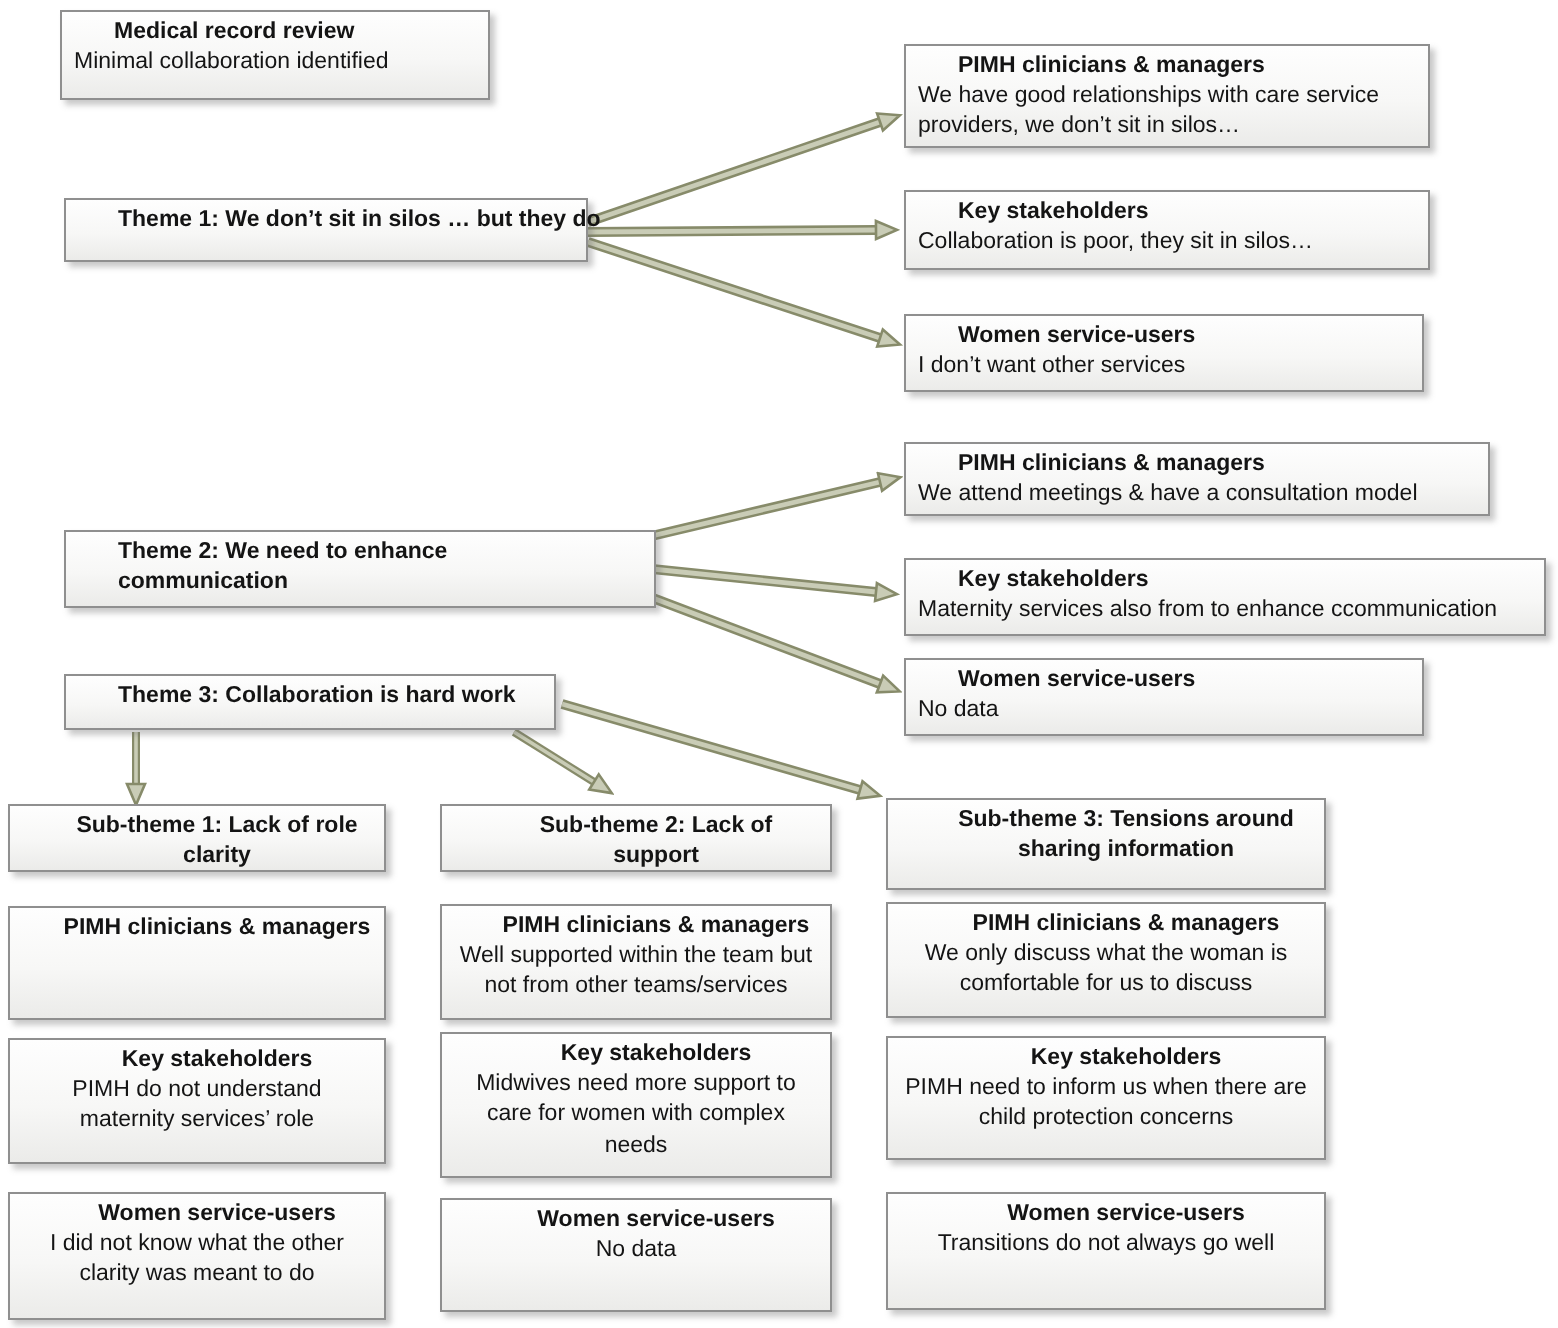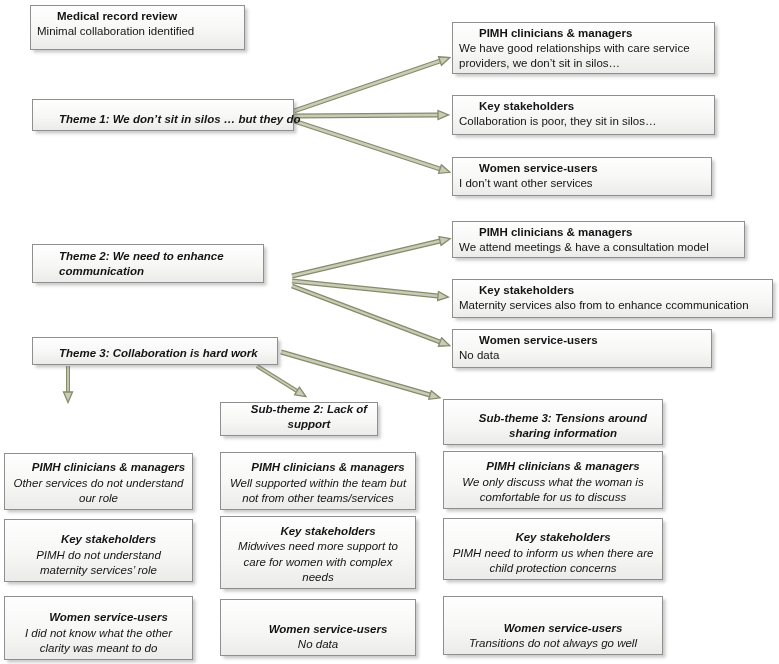--- a/index.html
+++ b/index.html
@@ -8,21 +8,21 @@
     font-family:"Liberation Sans",sans-serif;color:#141414;overflow:hidden;
   }
   .box{
     position:absolute;box-sizing:border-box;
     border:1px solid #8f8f8f;
     background:linear-gradient(180deg,#fefefe 0%,#f7f7f6 55%,#ebebe9 100%);
     box-shadow:2.5px 2.5px 3px rgba(110,110,110,0.38);
     padding:3px 6px;font-size:11.5px;line-height:1.32;z-index:2;
   }
   .box .title{font-weight:bold;padding-left:20px;}
-  .vcenter{display:flex;flex-direction:column;justify-content:flex-end;font-style:italic;}
+  .vcenter{display:flex;flex-direction:column;justify-content:flex-start;}
   .tcenter{text-align:center;}
   .nowrap{white-space:nowrap;}
   .prewrap{white-space:pre-line;}
   svg.connectors{position:absolute;left:0;top:0;z-index:1;}
 </style>
 </head>
 <body>
 
 <div class="canvas">
 
@@ -90,21 +90,21 @@
   <div class="box" style="left:452px;top:95px;width:263px;height:40px">
     <div class="title">Key stakeholders</div>
     <div>Collaboration is poor, they sit in silos…</div>
   </div>
 
   <div class="box" style="left:452px;top:157px;width:260px;height:39px">
     <div class="title">Women service-users</div>
     <div>I don’t want other services</div>
   </div>
 
-  <div class="box vcenter" style="left:32px;top:244px;width:232px;height:39px">
+  <div class="box vcenter" style="left:32px;top:265px;width:296px;height:39px">
     <div class="title prewrap">Theme 2: We need to enhance
 communication</div>
   </div>
 
   <div class="box" style="left:452px;top:221px;width:293px;height:37px">
     <div class="title">PIMH clinicians &amp; managers</div>
     <div class="nowrap">We attend meetings &amp; have a consultation model</div>
   </div>
 
   <div class="box" style="left:452px;top:279px;width:321px;height:39px">
@@ -114,30 +114,32 @@
 
   <div class="box" style="left:452px;top:329px;width:260px;height:39px">
     <div class="title">Women service-users</div>
     <div>No data</div>
   </div>
 
   <div class="box vcenter" style="left:32px;top:337px;width:246px;height:28px">
     <div class="title nowrap">Theme 3: Collaboration is hard work</div>
   </div>
 
-  <div class="box vcenter tcenter" style="left:220px;top:402px;width:158px;height:34px">
+  <div class="box vcenter tcenter" style="left:4px;top:402px;width:189px;height:34px">
+    <div class="title">Sub-theme 1: Lack of role clarity</div>
+  </div>
+  <div class="box vcenter tcenter" style="left:220px;top:402px;width:196px;height:34px">
     <div class="title">Sub-theme 2: Lack of support</div>
   </div>
   <div class="box vcenter tcenter" style="left:443px;top:399px;width:220px;height:46px">
     <div class="title">Sub-theme 3: Tensions around sharing information</div>
   </div>
 
   <div class="box vcenter tcenter" style="left:4px;top:453px;width:189px;height:57px">
     <div class="title">PIMH clinicians &amp; managers</div>
-    <div>Other services do not understand our role</div>
   </div>
   <div class="box vcenter tcenter" style="left:4px;top:519px;width:189px;height:63px">
     <div class="title">Key stakeholders</div>
     <div>PIMH do not understand maternity services’ role</div>
   </div>
   <div class="box vcenter tcenter" style="left:4px;top:596px;width:189px;height:64px">
     <div class="title">Women service-users</div>
     <div>I did not know what the other clarity was meant to do</div>
   </div>
 

